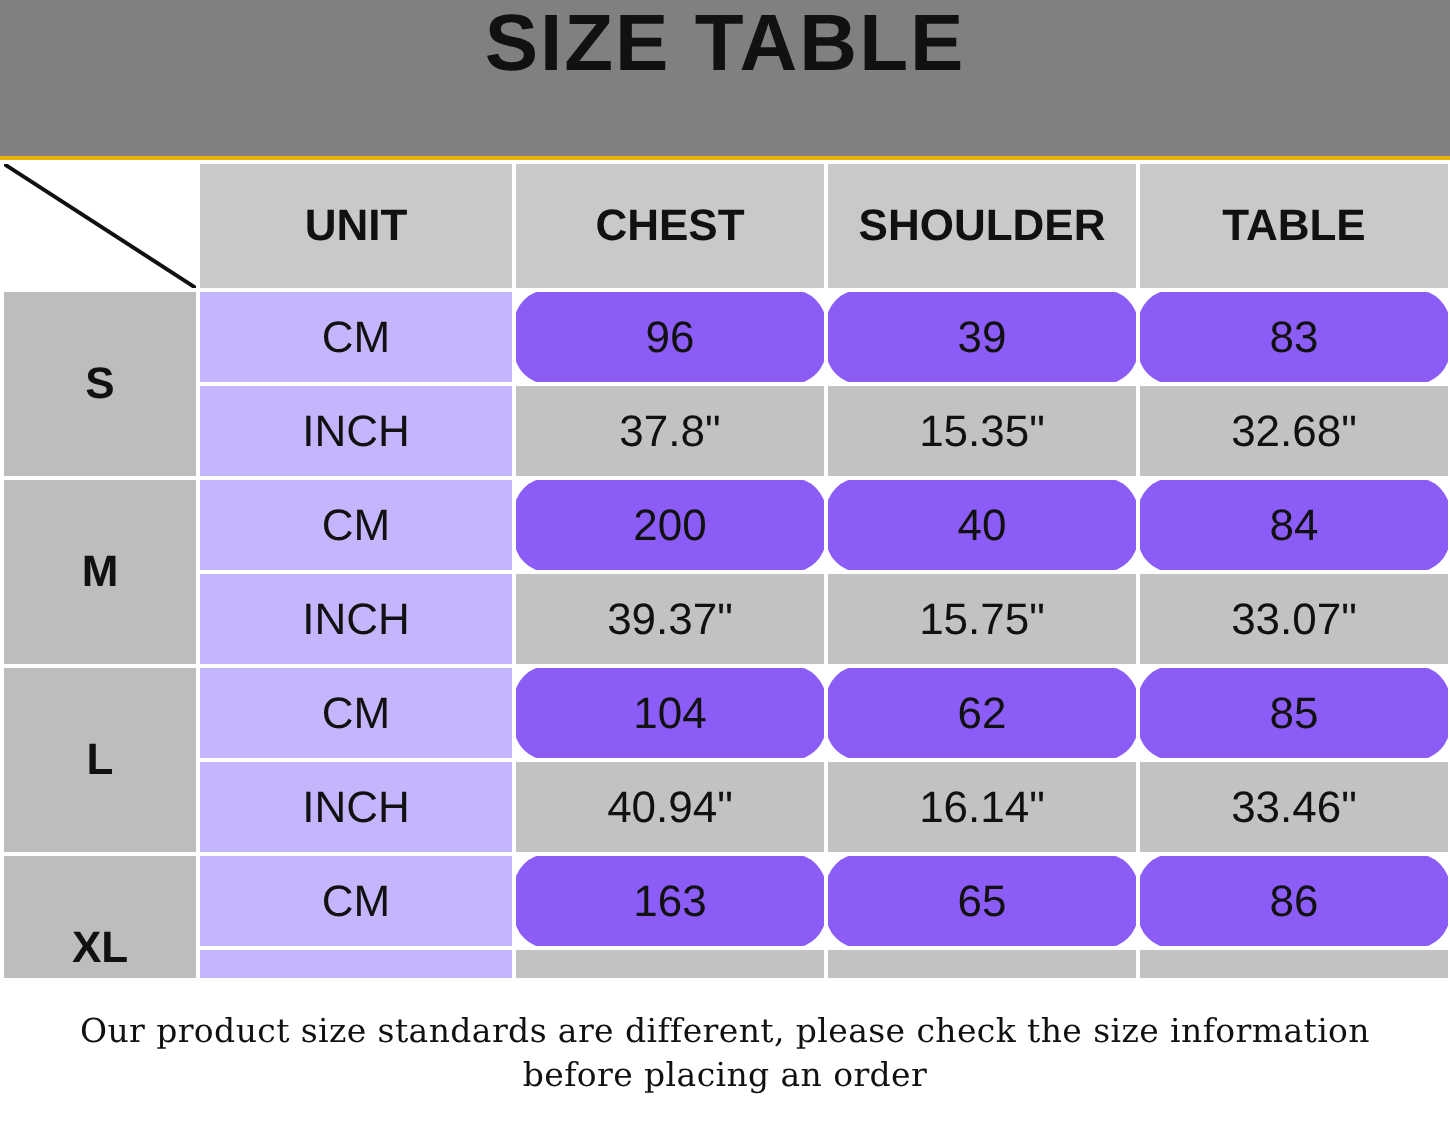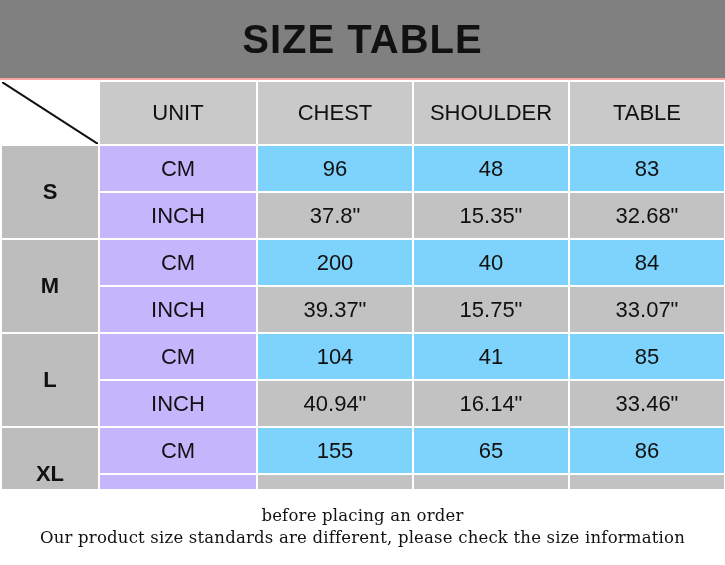--- a/index.html
+++ b/index.html
@@ -17,23 +17,22 @@
     position: relative;
     width: 725px;
     height: 565px;
     box-sizing: border-box;
     background: #ffffff;
   }
   .title-bar {
     height: 78px;
     background: #808080;
     display: flex;
-    align-items: center;
     justify-content: center;
-    border-bottom: 2px solid #fca5a5;
+    border-bottom: 2px solid #eab308;
   }
   .title-text {
     font-size: 40px;
     font-weight: bold;
     color: #111111;
     letter-spacing: 1px;
   }
   table.size-table {
     width: 725px;
     border-collapse: collapse;
@@ -59,39 +58,40 @@
   .corner-cell .diag {
     position: absolute;
     left: 0;
     top: 0;
     width: 100%;
     height: 100%;
   }
   .head-cell {
     background: #c9c9c9;
     font-size: 23px;
-    font-weight: normal;
+    font-weight: bold;
     height: 62px;
   }
   .size-cell {
     background: #bdbdbd;
     font-size: 24px;
     font-weight: bold;
     width: 98px;
   }
   .unit-cell {
     background: #c4b5fd;
     font-size: 22px;
     font-weight: normal;
     width: 158px;
     height: 45px;
   }
   .val-cell-light {
-    background: #7dd3fc;
+    background: #8b5cf6;
     font-size: 23px;
+    border-radius: 17px;
   }
   .val-cell-dark {
     background: #c2c2c2;
     font-size: 23px;
   }
   col.c-size { width: 98px; }
   col.c-unit { width: 158px; }
   col.c-val  { width: 156px; }
   .footer {
     position: absolute;
@@ -146,21 +146,21 @@
         <th class="head-cell">SHOULDER</th>
         <th class="head-cell">TABLE</th>
       </tr>
     </thead>
     <tbody>
 
       <tr>
         <td class="size-cell" rowspan="2">S</td>
         <td class="unit-cell">CM</td>
         <td class="val-cell-light">96</td>
-        <td class="val-cell-light">48</td>
+        <td class="val-cell-light">39</td>
         <td class="val-cell-light">83</td>
       </tr>
       <tr>
         <td class="unit-cell">INCH</td>
         <td class="val-cell-dark">37.8"</td>
         <td class="val-cell-dark">15.35"</td>
         <td class="val-cell-dark">32.68"</td>
       </tr>
 
       <tr>
@@ -174,44 +174,44 @@
         <td class="unit-cell">INCH</td>
         <td class="val-cell-dark">39.37"</td>
         <td class="val-cell-dark">15.75"</td>
         <td class="val-cell-dark">33.07"</td>
       </tr>
 
       <tr>
         <td class="size-cell" rowspan="2">L</td>
         <td class="unit-cell">CM</td>
         <td class="val-cell-light">104</td>
-        <td class="val-cell-light">41</td>
+        <td class="val-cell-light">62</td>
         <td class="val-cell-light">85</td>
       </tr>
       <tr>
         <td class="unit-cell">INCH</td>
         <td class="val-cell-dark">40.94"</td>
         <td class="val-cell-dark">16.14"</td>
         <td class="val-cell-dark">33.46"</td>
       </tr>
 
       <tr>
         <td class="size-cell" rowspan="2">XL</td>
         <td class="unit-cell">CM</td>
-        <td class="val-cell-light">155</td>
+        <td class="val-cell-light">163</td>
         <td class="val-cell-light">65</td>
         <td class="val-cell-light">86</td>
       </tr>
       <tr>
         <td class="unit-cell">INCH</td>
         <td class="val-cell-dark">42.52"</td>
         <td class="val-cell-dark">16.54"</td>
         <td class="val-cell-dark">33.86"</td>
       </tr>
     </tbody>
   </table>
 
   <div class="footer">
+    <div class="footer-line">Our product size standards are different, please check the size information</div>
     <div class="footer-line">before placing an order</div>
-    <div class="footer-line">Our product size standards are different, please check the size information</div>
   </div>
 
 </div>
 
 </body></html>

